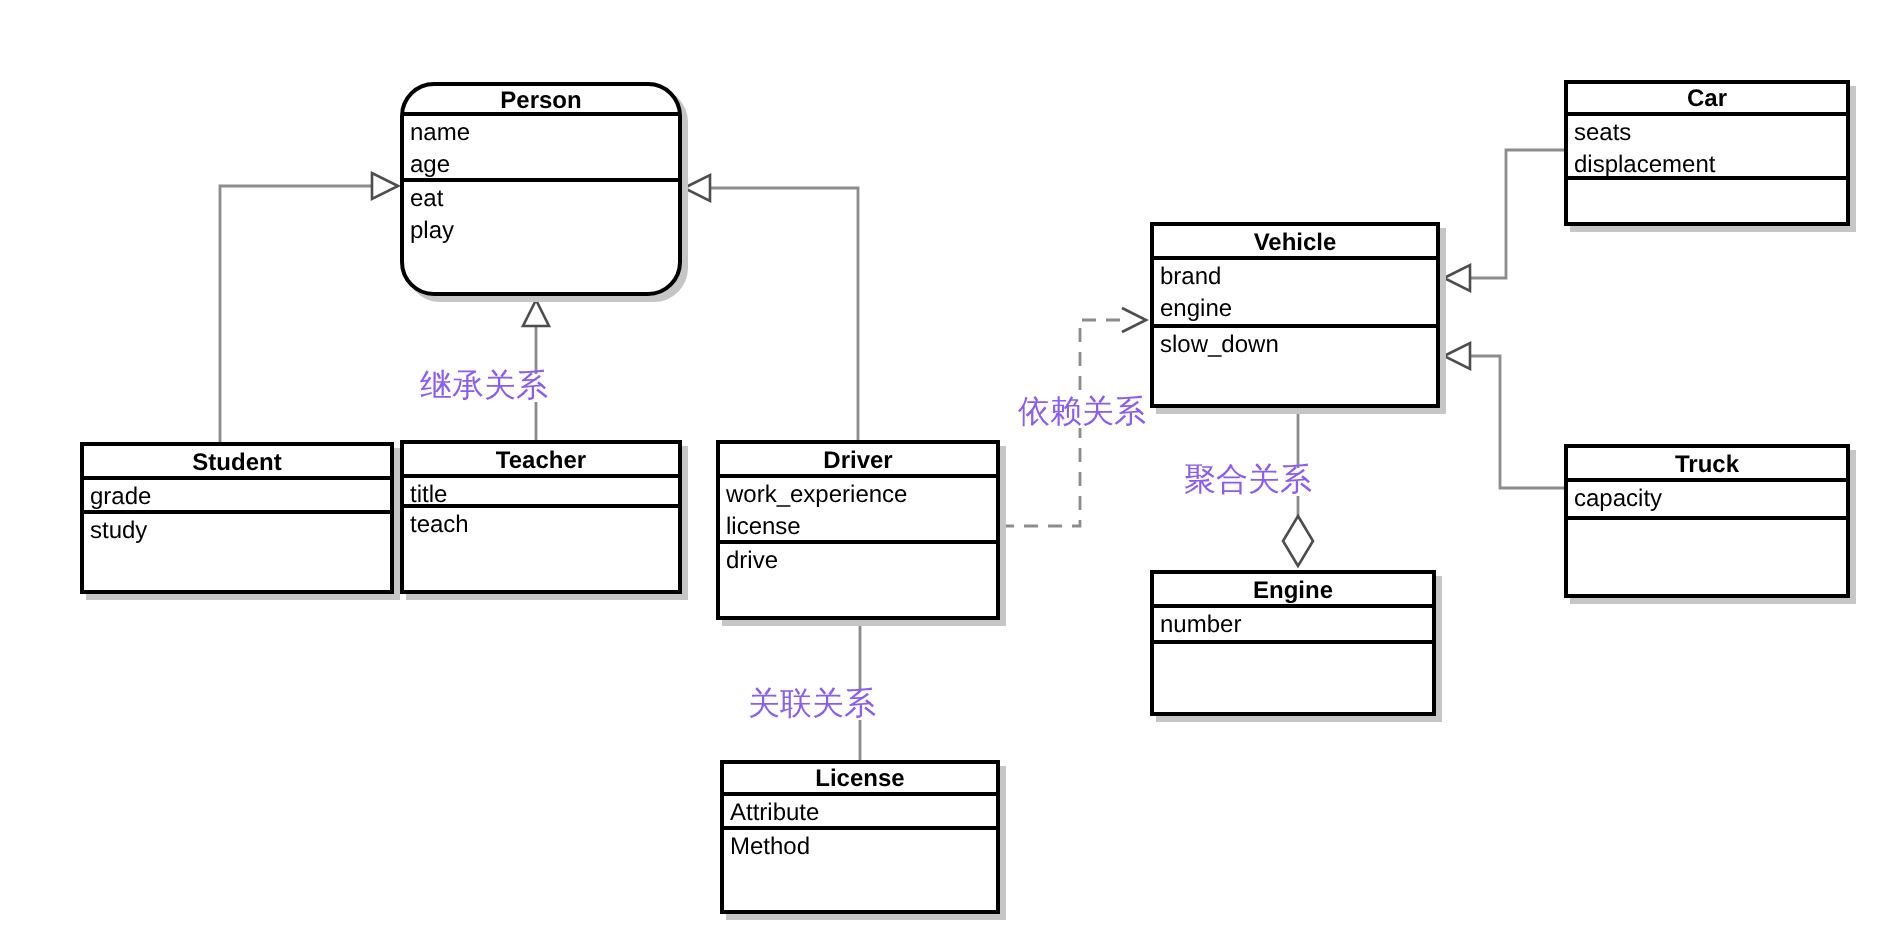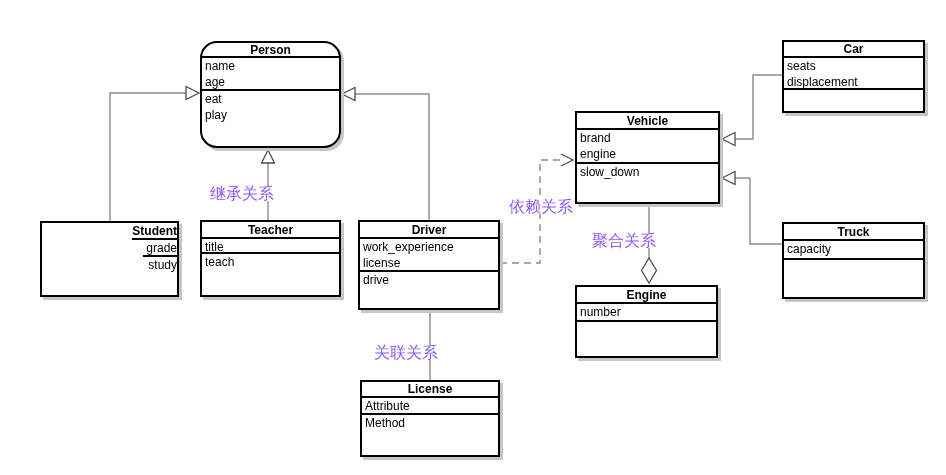--- a/index.html
+++ b/index.html
@@ -84,21 +84,21 @@
     <div class="uml-attrs" style="height:33px;">
       <div>name</div>
       <div>age</div>
     </div>
     <div class="uml-methods">
       <div>eat</div>
       <div>play</div>
     </div>
   </div>
 
-  <div class="uml-class" style="left:40px; top:221px; width:139px; height:76px;align-items:flex-end;">
+  <div class="uml-class" style="left:40px; top:221px; width:157px; height:76px;">
     <div class="uml-title" style="height:17px;">Student</div>
     <div class="uml-attrs" style="height:17px;">
       <div>grade</div>
     </div>
     <div class="uml-methods">
       <div>study</div>
     </div>
   </div>
 
   <div class="uml-class" style="left:200px; top:220px; width:141px; height:77px;">

